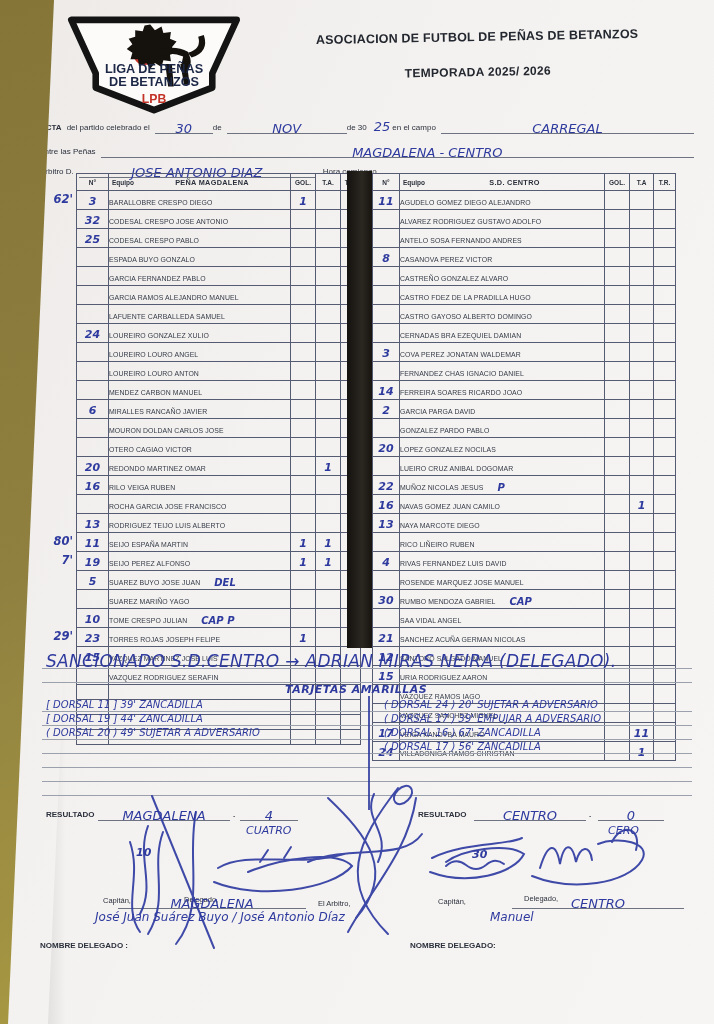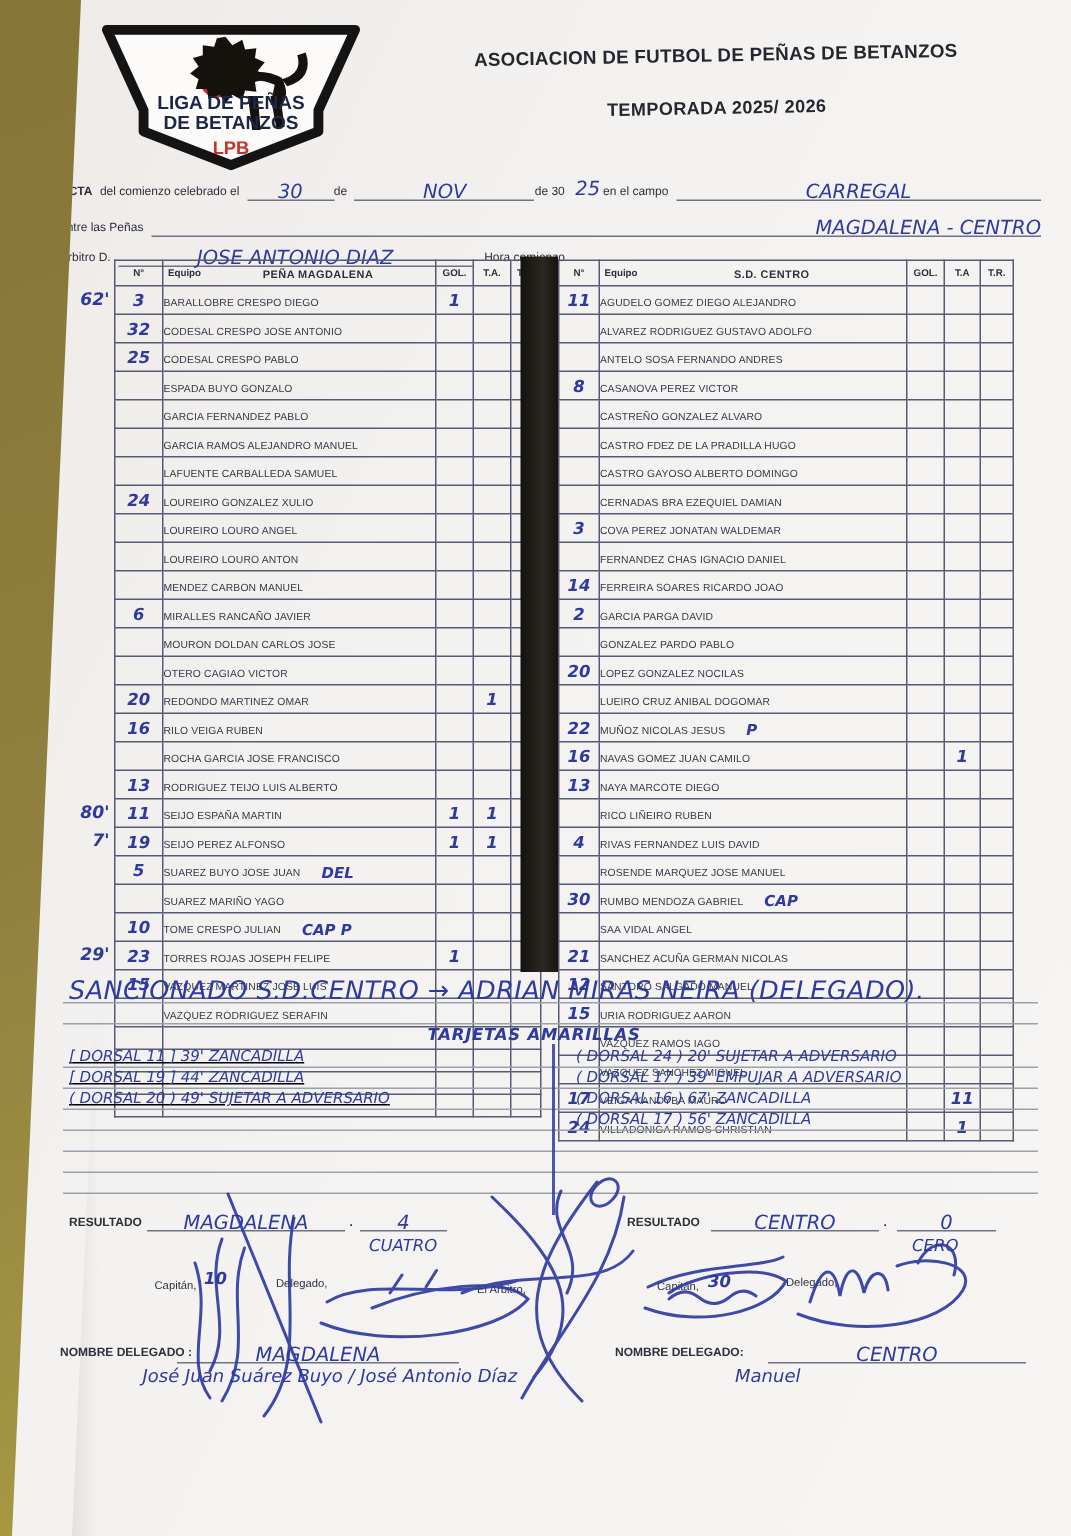--- a/index.html
+++ b/index.html
@@ -24,21 +24,21 @@
 
   
   .form-line{position:absolute;left:40px;width:654px;display:flex;align-items:flex-end;font-size:8px;color:#2b303c;height:20px;}
   .fl-label{white-space:nowrap;padding:0 5px 2px 0;}
   .fl-label.bold{font-weight:bold;}
   .fl-field{border-bottom:1px solid #6d7380;display:flex;align-items:flex-end;justify-content:center;height:20px;}
   .fl-field .hw{font-size:13px;line-height:1;transform:translateY(2px);white-space:nowrap;}
   .w58{width:58px}.w120{width:120px}.w250{width:236px}
   .grow{flex:1}
   .hw-year{font-size:13px;line-height:1;margin:0 2px 1px 2px;}
-  .start-left{justify-content:flex-end;padding-left:60px;margin-top:40px;}
+  .start-left{justify-content:center;padding-left:60px;margin-top:40px;}
 
   
   .ptable{position:absolute;top:173px;border-collapse:collapse;table-layout:fixed;}
   .ptable.home{left:76px;width:284px;}
   .ptable.away{left:372px;width:303px;}
   .ptable th,.ptable td{border:1px solid #555b73;padding:0;vertical-align:middle;}
   .ptable thead tr{height:17px;}
   .ptable tbody tr{height:15.1px;}
   .th-num,.th-mark{font-size:6.5px;font-weight:bold;text-align:center;color:#2b303c;}
   .th-team{font-size:6.5px;color:#2b303c;}
@@ -55,27 +55,27 @@
   .c-mark .mark{font-size:11px;line-height:1;font-weight:bold;}
 
   .center-band{position:absolute;left:347px;top:171px;width:25px;height:477px;
     background:linear-gradient(90deg,#141210,#2b2721 60%,#17140f);}
 
   
   .sanction{position:absolute;left:46px;top:651px;font-size:17px;letter-spacing:.3px;white-space:nowrap;}
   .rule{position:absolute;left:42px;width:650px;border-top:1px solid #9aa0ac;height:0;}
   .yc-title{position:absolute;left:285px;top:683px;font-size:11px;font-weight:bold;letter-spacing:.5px;}
   .yc-col{position:absolute;top:698px;font-size:10px;line-height:14px;white-space:nowrap;}
-  .yc-col.left{left:46px;width:310px;text-decoration:underline;}
+  .yc-col.left{left:46px;width:310px;}
   .yc-col.right{left:384px;width:305px;}
   .yc-divider{position:absolute;left:368px;top:696px;width:2px;height:114px;background:#2e3a9e;opacity:.85;}
 
   
   .plabel{position:absolute;font-size:8px;font-weight:bold;color:#2b303c;white-space:nowrap;}
-  .plabel.light{font-weight:normal;font-size:7.5px;}
+  .plabel.light{font-weight:normal;font-size:7.5px;margin-top:44px;}
   .rfield{position:absolute;border-bottom:1px solid #6d7380;height:20px;display:flex;align-items:flex-end;justify-content:center;}
   .rfield .hw{font-size:13px;line-height:1;transform:translateY(2px);white-space:nowrap;text-align:center;}
   .hw-word{position:absolute;font-size:11px;white-space:nowrap;}
   .hw-num-sm{position:absolute;font-size:11px;font-weight:bold;}
   .hw-names{position:absolute;font-size:12px;white-space:nowrap;}
 
   .sig-overlay{position:absolute;inset:0;pointer-events:none;}
 </style>
 </head>
 <body>
@@ -100,21 +100,21 @@
     </svg>
   </div>
 
   <div class="title-block">
     <div class="title-main">ASOCIACION DE FUTBOL DE PEÑAS DE BETANZOS</div>
     <div class="title-season">TEMPORADA 2025/ 2026</div>
   </div>
 
   <div class="form-line" style="top:114px">
     <span class="fl-label bold">ACTA</span>
-    <span class="fl-label">del comienzo celebrado el</span>
+    <span class="fl-label">del partido celebrado el</span>
     <span class="fl-field w58">
           <span class="hw">30</span>
         </span>
     <span class="fl-label">de</span>
     <span class="fl-field w120">
           <span class="hw">NOV</span>
         </span>
     <span class="fl-label">de 30</span>
     <span class="hw hw-year">25</span>
     <span class="fl-label">en el campo</span>

